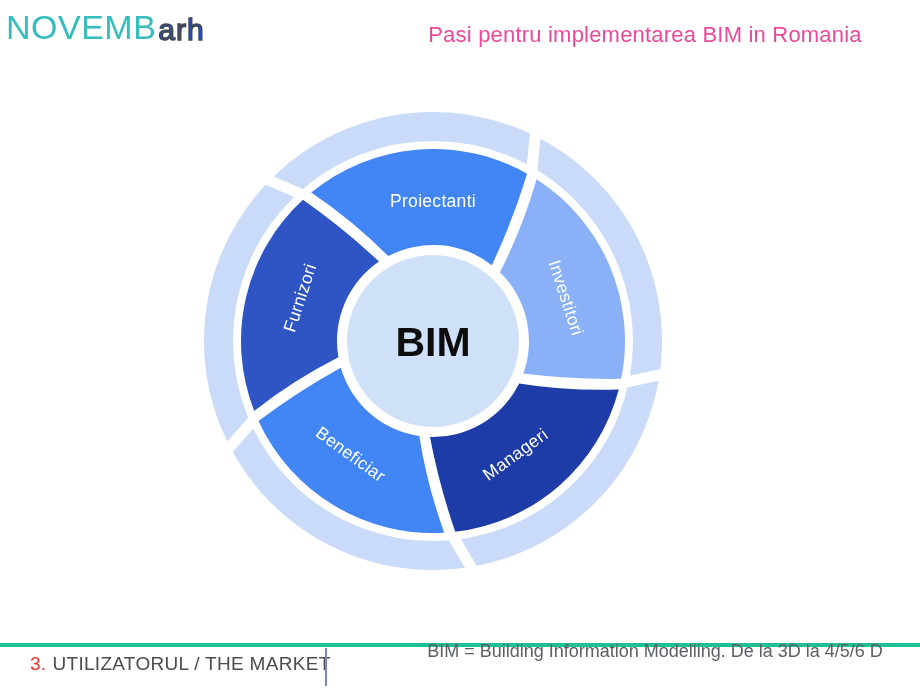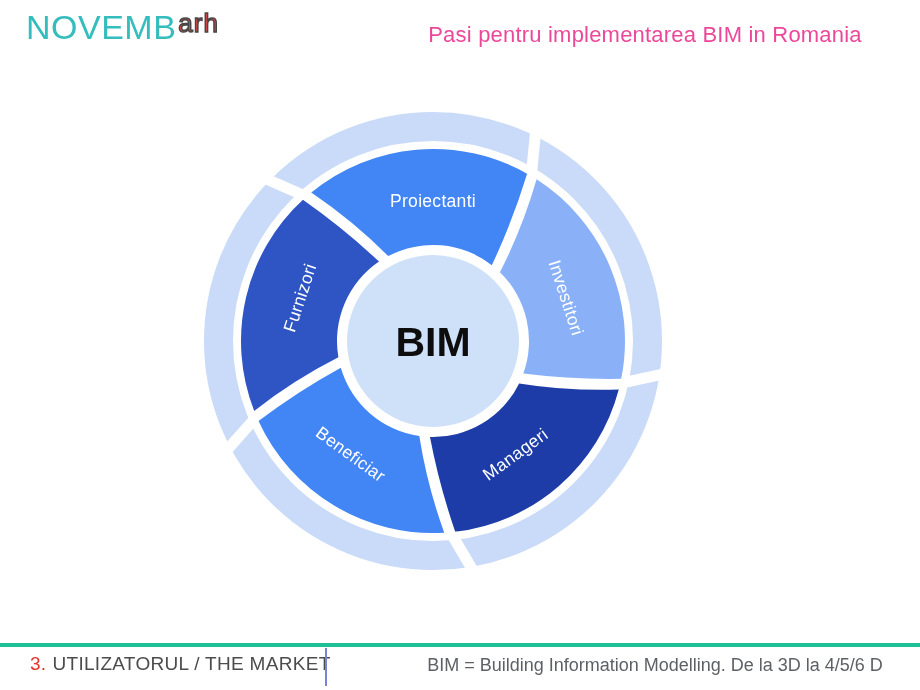--- a/index.html
+++ b/index.html
@@ -1,36 +1,36 @@
 <!DOCTYPE html>
 <html><head>
 <meta charset="utf-8">
 <style>
   html,body{margin:0;padding:0}
   body{
     width:920px;height:690px;background:#ffffff;position:relative;overflow:hidden;
     font-family:"Liberation Sans", sans-serif;
   }
   
-  .logo{position:absolute;left:26px;top:8px;display:flex;align-items:flex-start;white-space:nowrap}
+  .logo{position:absolute;left:6px;top:8px;display:flex;align-items:flex-end;white-space:nowrap}
   .logo-primary{font-size:34px;font-weight:400;letter-spacing:.5px}
-  .logo-secondary{font-size:26px;font-weight:400;color:#ef4444;-webkit-text-stroke:1.5px #474747;margin-left:2px;letter-spacing:1px}
+  .logo-secondary{font-size:30px;font-weight:400;color:#1d4ed8;-webkit-text-stroke:1.5px #474747;margin-left:2px;letter-spacing:1px}
   .slide-title{
     position:absolute;left:410px;top:22px;width:470px;text-align:center;
     font-size:22px;color:#ec4899;letter-spacing:.2px;
   }
   
   .diagram-svg{position:absolute;left:203px;top:111px}
   .diagram-svg text{font-family:"Liberation Sans", sans-serif}
   
   .accent-line{position:absolute;left:0;top:643px;width:920px;height:4px}
   .footer-left{position:absolute;left:30px;top:653px;font-size:19px;color:#4c4c4c;letter-spacing:.3px;white-space:nowrap}
   .footer-num{margin-right:6px}
   .footer-divider{position:absolute;left:325px;top:648px;width:2px;height:38px}
-  .footer-note{position:absolute;left:395px;top:655px;width:520px;text-align:center;font-size:18px;color:#5d6166;white-space:nowrap}
+  .footer-note{position:absolute;left:395px;top:641px;width:520px;text-align:center;font-size:18px;color:#5d6166;white-space:nowrap}
 </style>
 </head>
 <body>
 
 <div class="logo">
   <span class="logo-primary" style="color: rgb(53, 189, 189);">NOVEMB</span>
   <span class="logo-secondary" style="-webkit-text-stroke: 1.5px rgb(71, 71, 71);">arh</span>
 </div>
 <div class="slide-title">Pasi pentru implementarea BIM in Romania</div>
 

